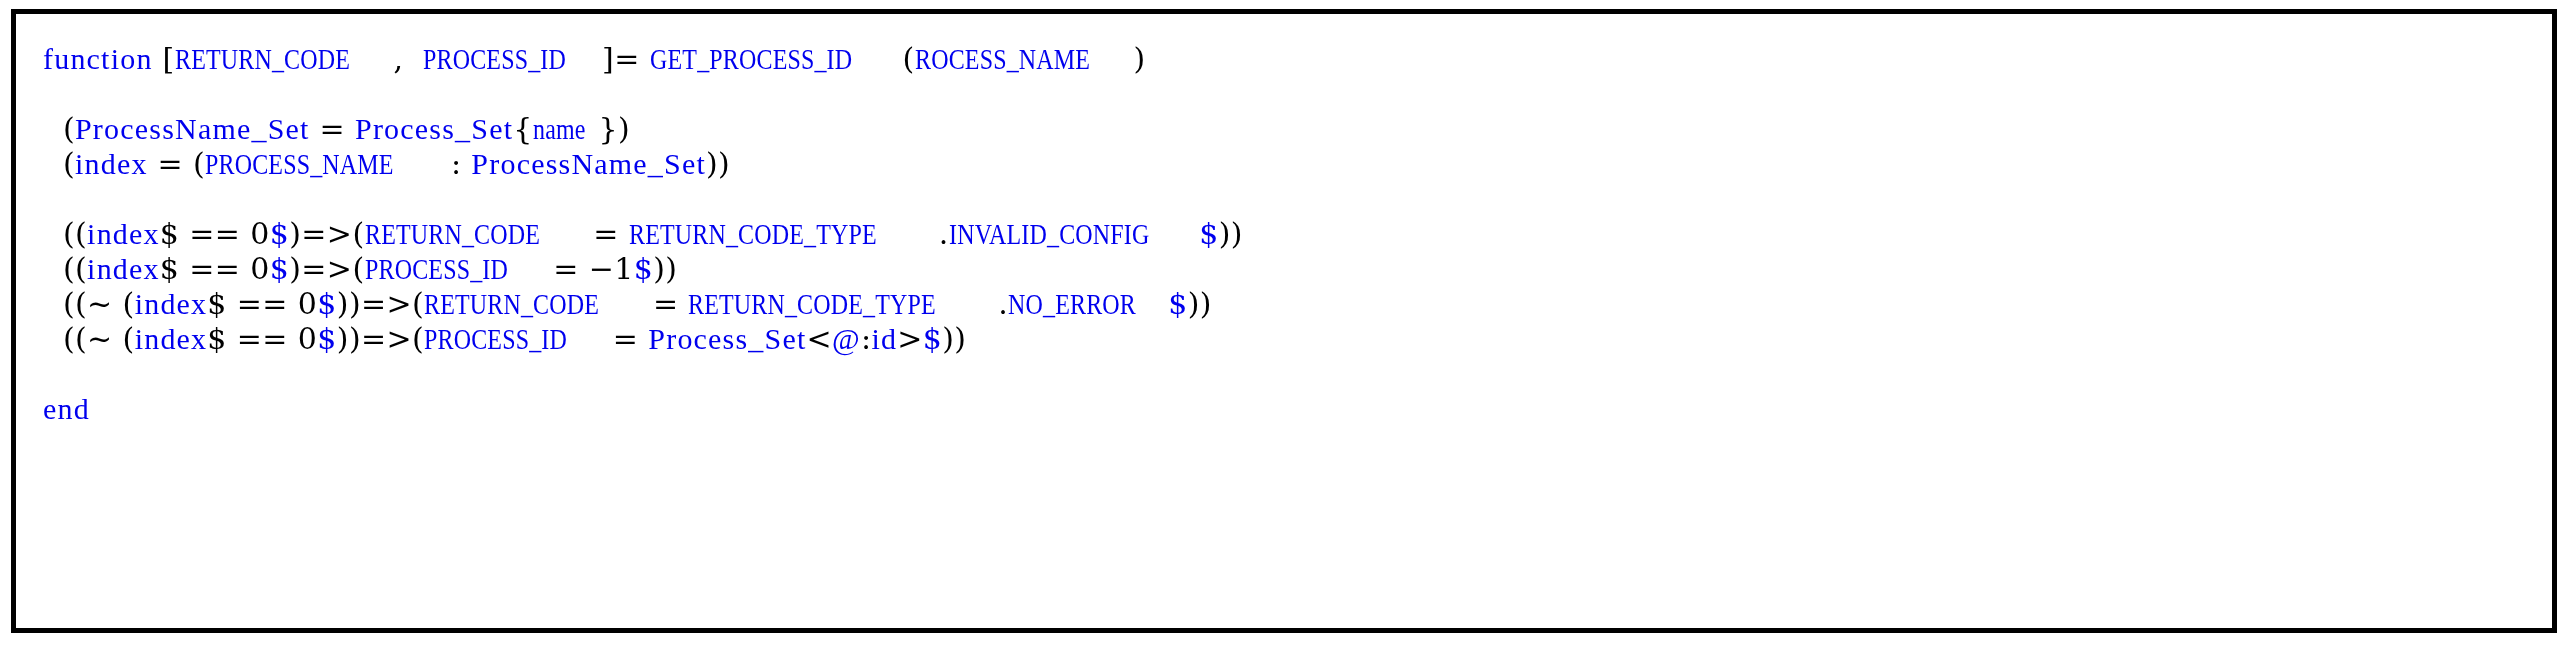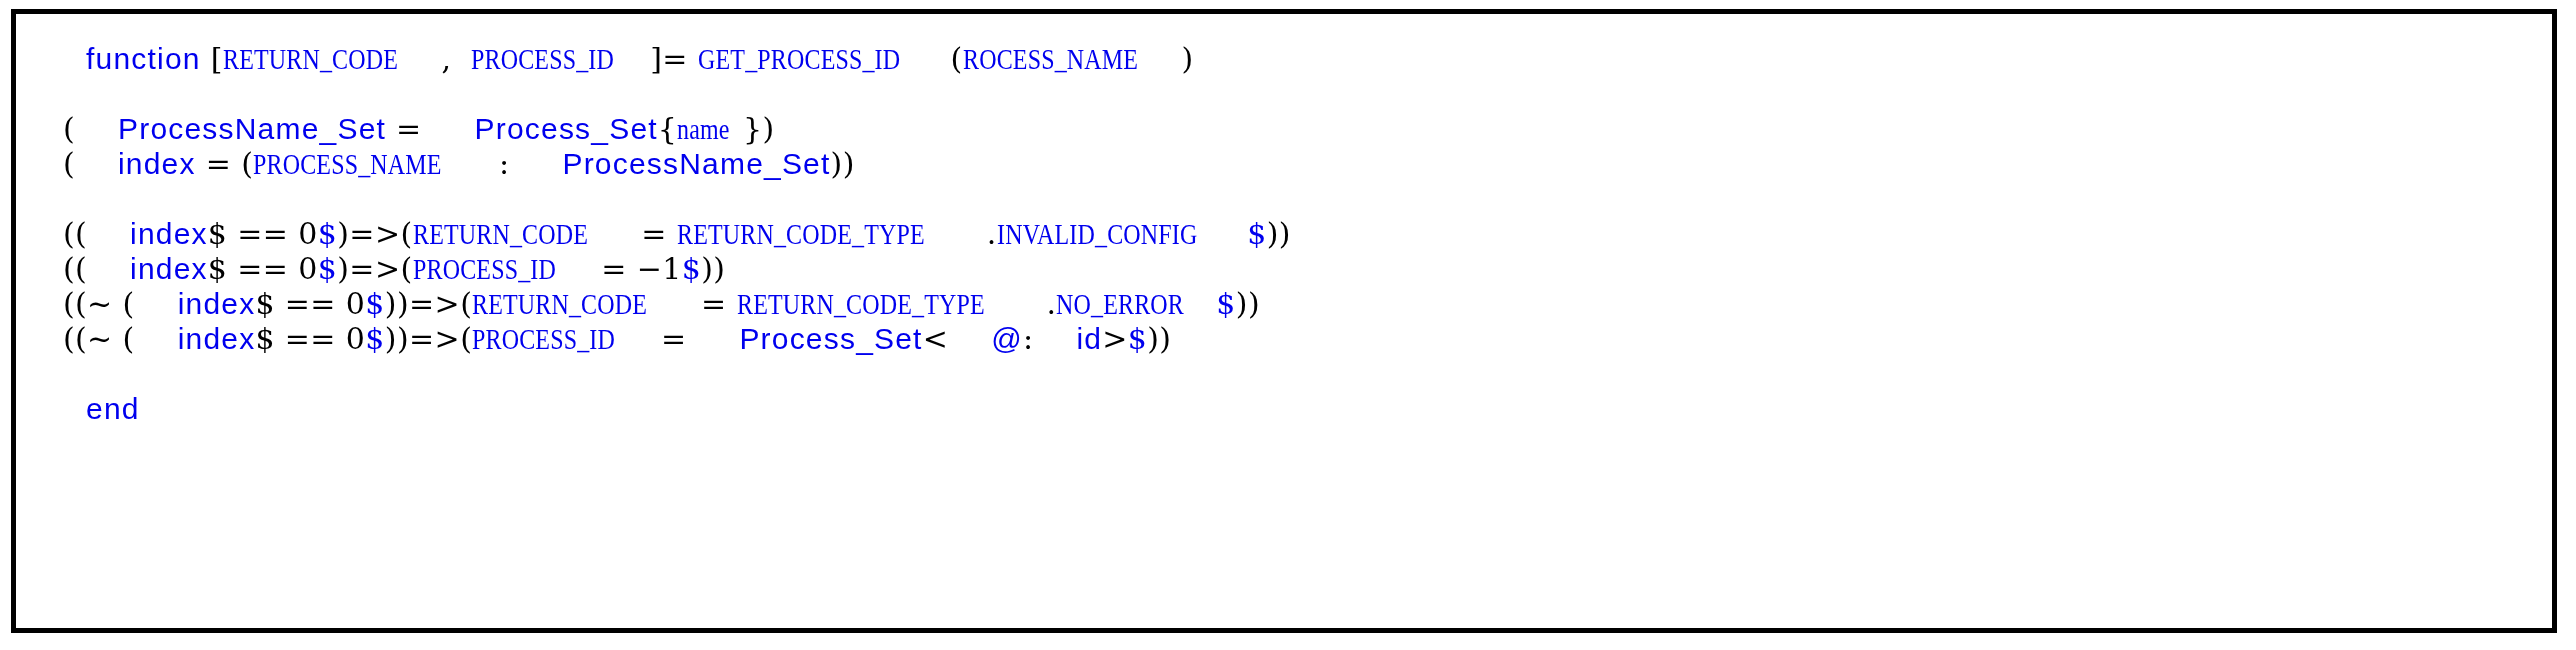--- a/index.html
+++ b/index.html
@@ -47,23 +47,22 @@
 
   
   .t {
     font-size: 30px;
     white-space: pre;
     vertical-align: baseline;
   }
 
   
   .mono {
-    font-family: Liberation Sans, sans-serif;
+    font-family: Liberation Serif, serif;
     letter-spacing: 1.2px;
-    margin-left: 43px;
   }
   
   .caps {
     font-family: "Liberation Serif", "DejaVu Serif", serif;
     transform: scaleX(0.80);
     transform-origin: left center;
     display: inline-block;
     letter-spacing: 0.2px;
   }
   

